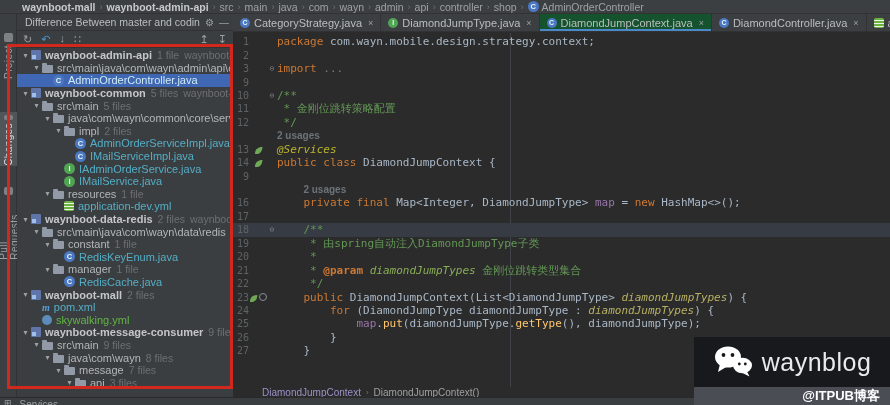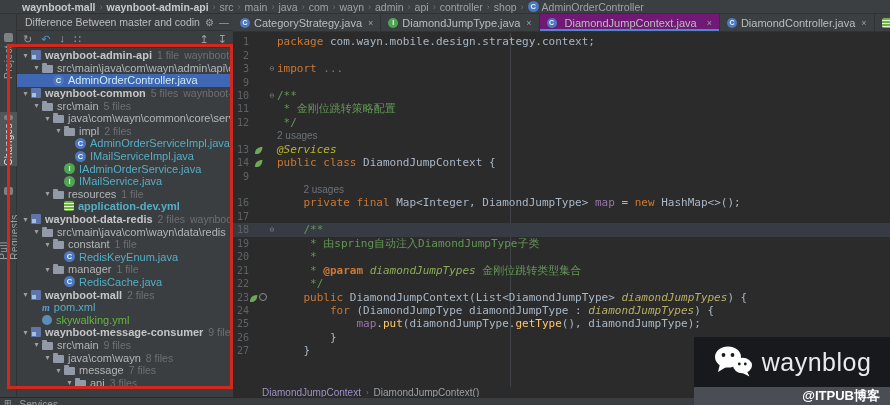--- a/index.html
+++ b/index.html
@@ -84,42 +84,42 @@
   
   .editor { position:absolute; left:233px; top:14px; right:0; height:383px; background:#2b2b2b; overflow:hidden; }
   .tabbar {
     height:18px; background:#3c3f41; border-bottom:1px solid #323232;
     display:flex; white-space:nowrap; overflow:hidden;
   }
   .tab {
     display:flex; align-items:center; gap:4px; padding:0 7px; font-size:11px; color:#bbbdbf;
     border-right:1px solid #323232; cursor:pointer; flex:0 0 auto;
   }
-  .tab.active { background:#701a75; box-shadow:inset 0 -2px 0 #4a88c7;gap:8px; }
+  .tab.active { background:#14532d; box-shadow:inset 0 -2px 0 #4a88c7; }
   .tab .ic-circle { width:10px; height:10px; font-size:7px; }
   .tab-close { color:#9da0a3; font-size:9px; margin-left:2px; cursor:pointer; }
   .code { position:absolute; left:0; top:19px; right:0; bottom:10px; padding-top:2px; font-family:"DejaVu Sans Mono",monospace; }
   .cline { height:13.45px; display:flex; align-items:center; position:relative; }
   .cline.hl { background:#373c44; }
   .lnum { flex:0 0 16px; text-align:right; color:#5f6366; font-size:10px; font-family:"DejaVu Sans Mono",monospace; }
   .gut { flex:0 0 18px; display:flex; align-items:center; justify-content:center; gap:1px; }
   .foldc { flex:0 0 10px; color:#7a7f84; font-size:8px; text-align:center; }
   .ctext { font-size:11px; white-space:pre; color:#a9b7c6; }
   .ctext span { white-space:pre; }
   .c-kw { color:#cc7832; }
   .c-def { color:#a9b7c6; }
   .c-gray { color:#7a7a7a; }
   .c-doc { color:#629755; }
   .c-doctag { color:#cc7832; font-weight:bold; }
   .c-docval { color:#8aae57; font-style:italic; }
   .c-ann { color:#bbb529; font-style:italic; }
   .c-field { color:#9876aa; }
   .c-method { color:#ffc66d; }
   .c-param { color:#b8b062; font-style:italic; }
-  .inlay-line { height:13.45px; display:flex; align-items:center; }
+  .inlay-line { height:13.45px; display:flex; align-items:center;font-weight:bold; }
   .inlay-pad { flex:0 0 44px; }
   .inlay-txt { color:#6d737a; font-size:10px; font-family:"Liberation Sans",sans-serif; }
   .gutter-sep { position:absolute; left:277px; top:19px; bottom:10px; width:1px; background:#3f4347; }
   .ed-breadcrumb {
     position:absolute; left:0; right:0; bottom:0; height:10px; background:#2b2b2b;
     display:flex; align-items:center; padding-left:4px; font-size:10px; overflow:hidden;
   }
   .edc-1 { color:#9c91c8;padding-left:25px; }
   .edc-sep { color:#707375; margin:0 5px; font-size:8px; }
   .edc-2 { color:#9da0a3; }
@@ -319,21 +319,21 @@
           <span class="tname changed">IMailService.java</span>
         </div>
         <div class="trow" style="padding-left: 26px;">
           <span class="chev">▾</span>
           <span class="ticon">
             <span class="ic-folder"></span>
           </span>
           <span class="tname dir">resources</span>
           <span class="tmeta">1 file</span>
         </div>
-        <div class="trow" style="padding-left: 37px; font-weight: bold;">
+        <div class="trow" style="padding-left: 37px;">
           <span class="chev"></span>
           <span class="ticon">
             <span class="ic-yml"></span>
           </span>
           <span class="tname changed">application-dev.yml</span>
         </div>
         <div class="trow" style="padding-left: 4px;">
           <span class="chev">▾</span>
           <span class="ticon">
             <span class="ic-module"></span>

